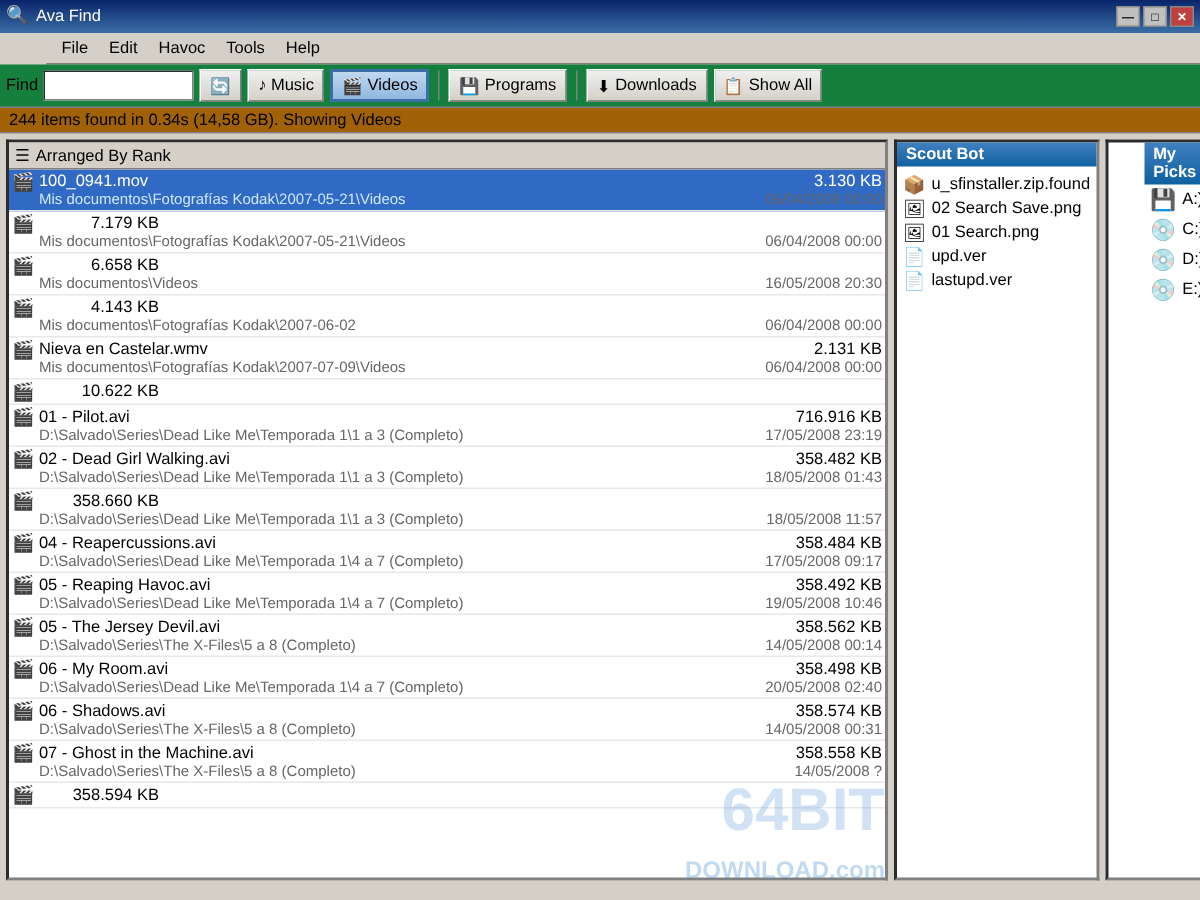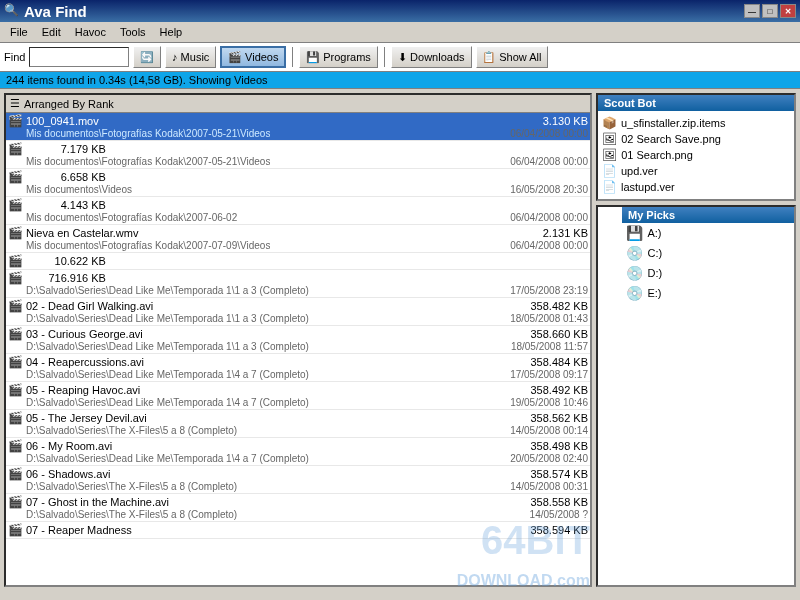--- a/index.html
+++ b/index.html
@@ -9,46 +9,47 @@
     .title-bar {
       background: linear-gradient(to bottom, #0a246a, #3a6ea5);
       color: white;
       height: 22px;
       display: flex;
       align-items: center;
       padding: 0 4px;
       gap: 4px;
     }
     .title-bar-icon { width: 16px; height: 16px; font-size: 12px; }
-    .title-bar-text { flex: 1; font-size: 15px; font-weight: bold; }
+    .title-bar-text { flex: 1; font-size: 11px; font-weight: normal; }
     .title-bar-buttons { display: flex; gap: 2px; }
     .title-bar-btn {
       width: 16px; height: 14px; background: #c0c0c0;
       border: 1px solid #888; font-size: 8px; cursor: pointer;
       display: flex; align-items: center; justify-content: center;
       font-weight: bold; color: black;
     }
 
     
     .menu-bar {
       background: #d4d0c8;
       border-bottom: 1px solid #808080;
       display: flex;
       padding: 2px 4px;
       gap: 2px;
+      margin-left: 31px;
     }
     .menu-item {
       padding: 2px 6px;
       cursor: pointer;
       font-size: 11px;
     }
 
     
     .toolbar {
-      background: #ffffff;
+      background: #15803d;
       display: flex;
       align-items: center;
       padding: 3px 4px;
       gap: 4px;
       border-bottom: 1px solid #808080;
     }
     .toolbar-label { font-size: 11px; }
     .toolbar-search {
       width: 100px; height: 20px;
       border: 1px inset #808080;
@@ -69,21 +70,21 @@
       padding: 0 6px;
       font-size: 11px;
     }
     .toolbar-btn.active {
       background: linear-gradient(to bottom, #c0d8f0, #90b8e0);
       border: 2px solid #3a6ea5;
     }
 
     
     .status-bar {
-      background: #0ea5e9;
+      background: #a16207;
       padding: 2px 6px;
       font-size: 11px;
       border-bottom: 1px solid #808080;
     }
 
     
     .main-content {
       display: flex;
       height: calc(600px - 22px - 26px - 28px - 22px);
       background: #d4d0c8;
@@ -133,21 +134,21 @@
     .file-date { font-size: 10px; color: #666; padding-left: 18px; }
     .file-path-row {
       display: flex;
       justify-content: space-between;
     }
 
     
     .right-panel {
       width: 200px;
       display: flex;
-      flex-direction: column;
+      flex-direction: row;
       margin: 4px 4px 4px 2px;
       gap: 4px;
     }
     .scout-bot-panel {
       border: 2px inset #808080;
       background: white;
       flex: 0 0 auto;
     }
     .panel-title {
       background: linear-gradient(to bottom, #4080c0, #1060a0);
@@ -321,20 +322,21 @@
         </div>
         <div class="file-item">
           <div class="file-row1">
             <span class="file-icon">🎬</span>
             <span class="file-size">10.622 KB</span>
           </div>
         </div>
         <div class="file-item">
           <div class="file-row1">
             <span class="file-icon">🎬</span>
+            <span class="file-name">01 - Pilot.avi</span>
             <span class="file-size">716.916 KB</span>
           </div>
           <div class="file-path-row">
             <span class="file-path">D:\Salvado\Series\Dead Like Me\Temporada 1\1 a 3 (Completo)</span>
             <span class="file-date">17/05/2008 23:19</span>
           </div>
         </div>
         <div class="file-item">
           <div class="file-row1">
             <span class="file-icon">🎬</span>
@@ -342,21 +344,20 @@
             <span class="file-size">358.482 KB</span>
           </div>
           <div class="file-path-row">
             <span class="file-path">D:\Salvado\Series\Dead Like Me\Temporada 1\1 a 3 (Completo)</span>
             <span class="file-date">18/05/2008 01:43</span>
           </div>
         </div>
         <div class="file-item">
           <div class="file-row1">
             <span class="file-icon">🎬</span>
-            <span class="file-name">03 - Curious George.avi</span>
             <span class="file-size">358.660 KB</span>
           </div>
           <div class="file-path-row">
             <span class="file-path">D:\Salvado\Series\Dead Like Me\Temporada 1\1 a 3 (Completo)</span>
             <span class="file-date">18/05/2008 11:57</span>
           </div>
         </div>
         <div class="file-item">
           <div class="file-row1">
             <span class="file-icon">🎬</span>
@@ -419,39 +420,38 @@
             <span class="file-size">358.558 KB</span>
           </div>
           <div class="file-path-row">
             <span class="file-path">D:\Salvado\Series\The X-Files\5 a 8 (Completo)</span>
             <span class="file-date">14/05/2008 ?</span>
           </div>
         </div>
         <div class="file-item">
           <div class="file-row1">
             <span class="file-icon">🎬</span>
-            <span class="file-name">07 - Reaper Madness</span>
             <span class="file-size">358.594 KB</span>
           </div>
           <div class="file-path-row">
             <span class="file-path"></span>
             <span class="file-date"></span>
           </div>
         </div>
       </div>
   </div>
 
   <div class="right-panel">
 
     <div class="scout-bot-panel">
       <div class="panel-title">Scout Bot</div>
       <div class="scout-items" id="scout-items-container">
       <div class="scout-item">
             <span class="scout-file-icon">📦</span>
-            <span>u_sfinstaller.zip.items</span>
+            <span>u_sfinstaller.zip.found</span>
           </div>
           <div class="scout-item">
             <span class="scout-file-icon">🖼</span>
             <span>02 Search Save.png</span>
           </div>
           <div class="scout-item">
             <span class="scout-file-icon">🖼</span>
             <span>01 Search.png</span>
           </div>
           <div class="scout-item">

